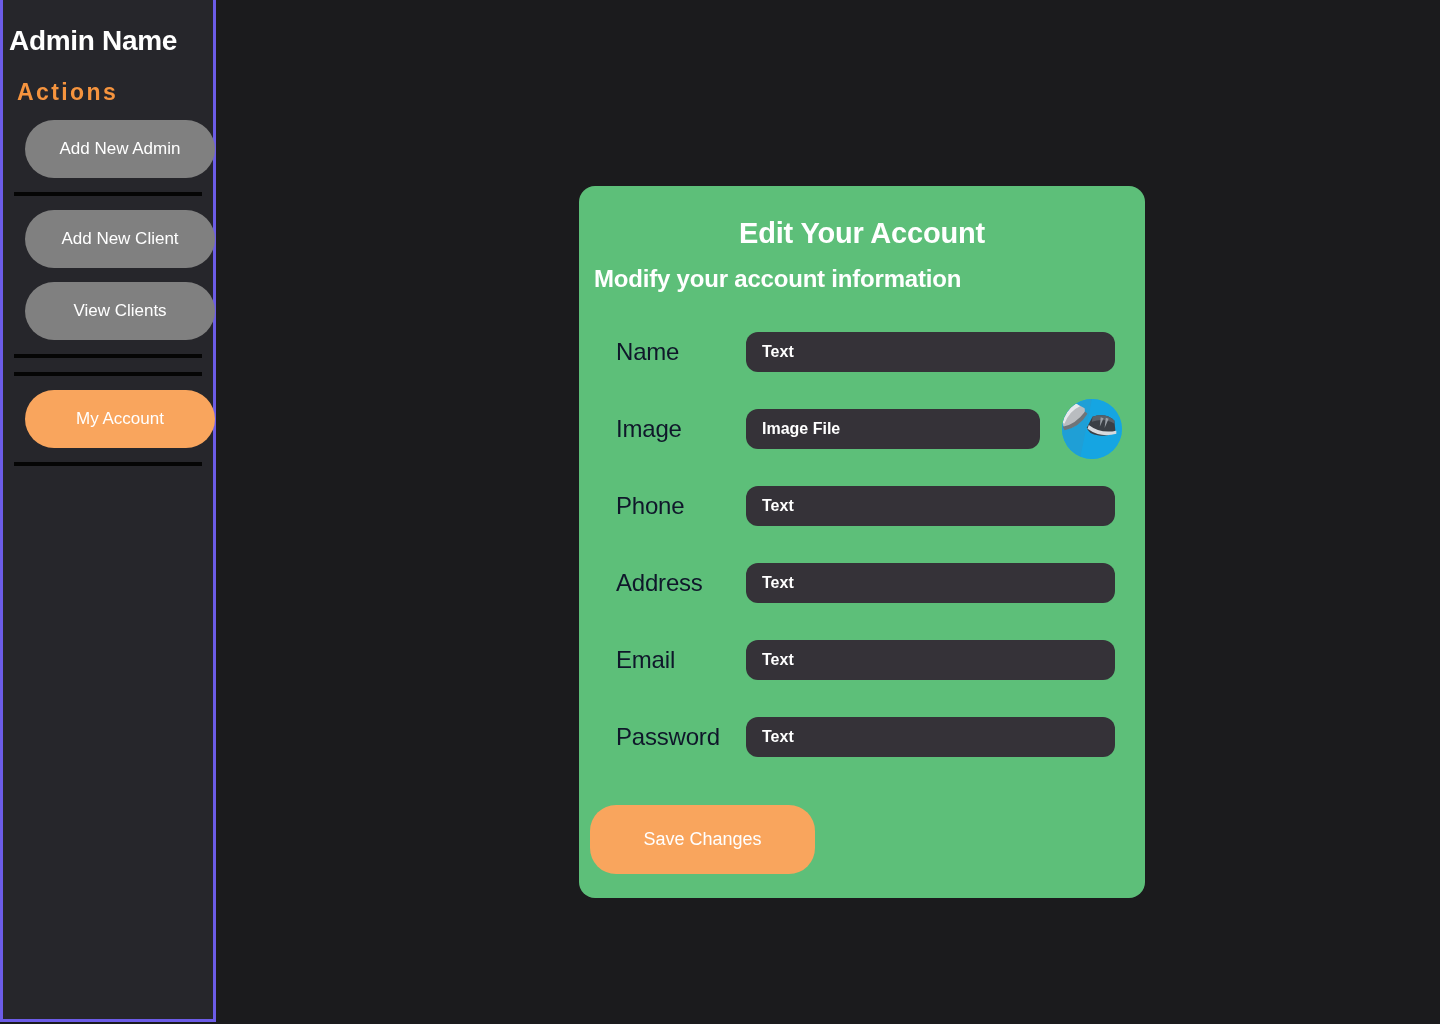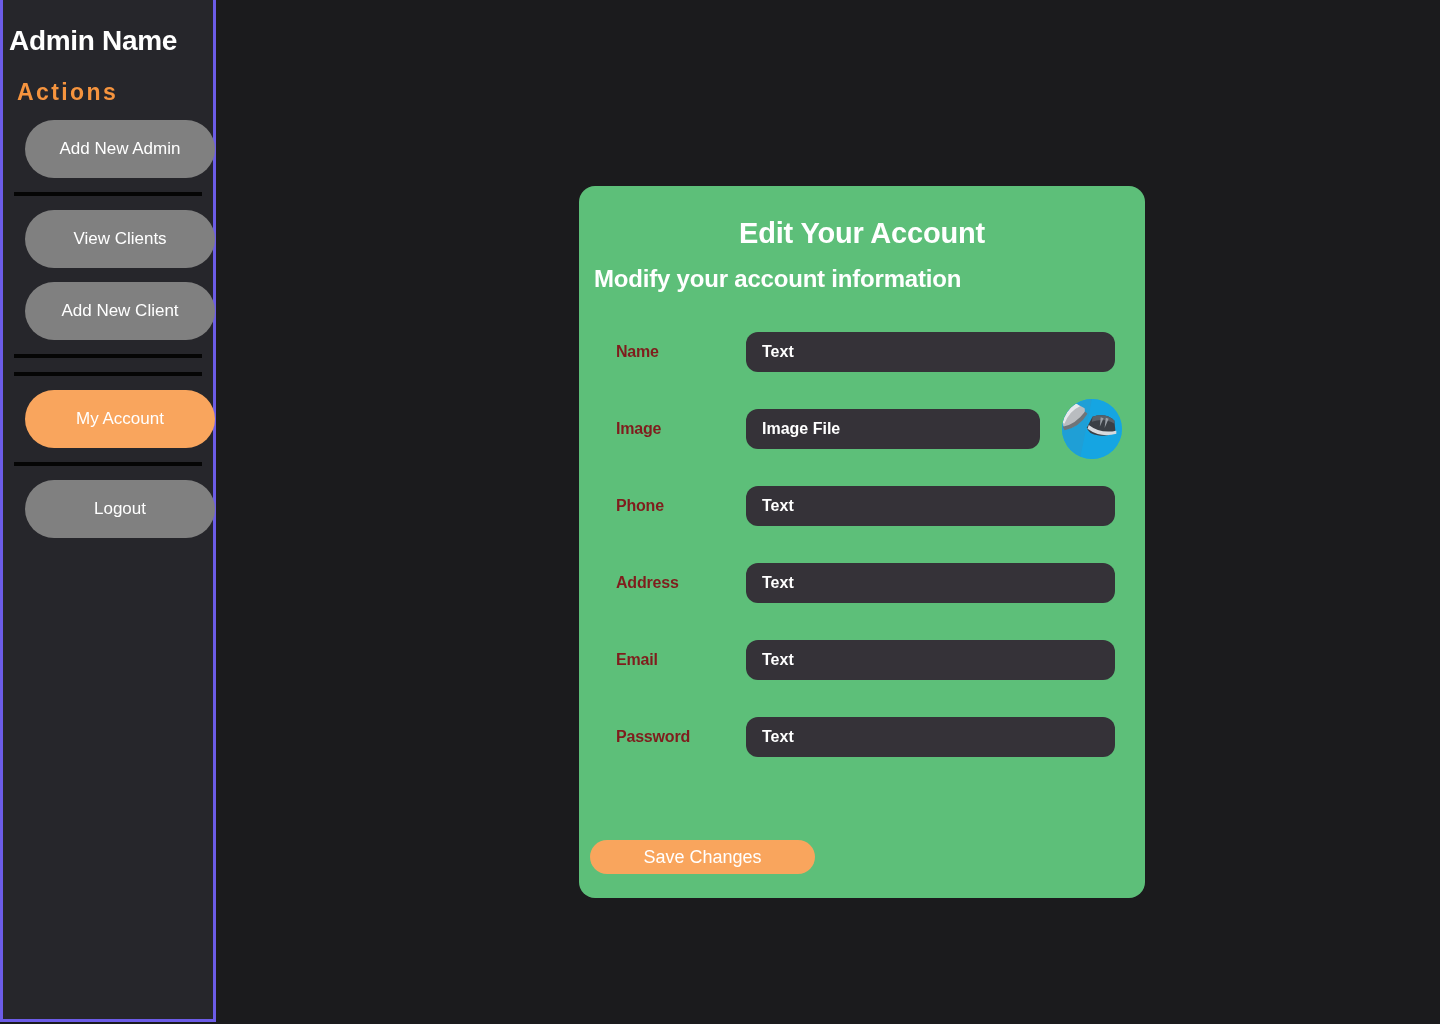--- a/index.html
+++ b/index.html
@@ -125,23 +125,23 @@
   .form-row {
     display: flex;
     align-items: center;
     height: 58px;
     margin-bottom: 19px;
   }
 
   .field-label {
     width: 130px;
     flex: 0 0 130px;
-    color: #7f1d1d;
-    font-size: 16px;
-    font-weight: 700;
+    color: #0f172a;
+    font-size: 24px;
+    font-weight: 400;
     letter-spacing: -0.2px;
   }
 
   .field-input {
     height: 40px;
     border: none;
     border-radius: 12px;
     background: #353238;
     color: #ffffff;
     font-family: "Liberation Sans", sans-serif;
@@ -174,21 +174,21 @@
     background: #1aa7e0;
   }
 
   #avatar svg { display: block; }
 
   #save-changes-btn {
     position: absolute;
     left: 11px;
     bottom: 24px;
     width: 225px;
-    height: 34px;
+    height: 69px;
     border: none;
     border-radius: 26px;
     background: #f9a55d;
     color: #ffffff;
     font-family: "Liberation Sans", sans-serif;
     font-size: 18px;
     font-weight: 400;
     cursor: pointer;
   }
 </style>
@@ -200,32 +200,29 @@
   <div id="sidebar-title">Admin Name</div>
 
   <div id="actions-label">Actions</div>
 
   <div id="nav-container">
       <div class="nav-group">
         <button class="nav-btn">Add New Admin</button>
       </div>
       <hr class="divider">
       <div class="nav-group">
+        <button class="nav-btn">Add New Client</button>
         <button class="nav-btn">View Clients</button>
-        <button class="nav-btn">Add New Client</button>
       </div>
       <hr class="divider">
       <hr class="divider">
       <div class="nav-group">
         <button class="nav-btn accent">My Account</button>
       </div>
       <hr class="divider">
-      <div class="nav-group">
-        <button class="nav-btn">Logout</button>
-      </div>
     </div>
 
 </div>
 
 <div id="account-card">
 
   <div id="card-title">Edit Your Account</div>
 
   <div id="card-subtitle">Modify your account information</div>
 

